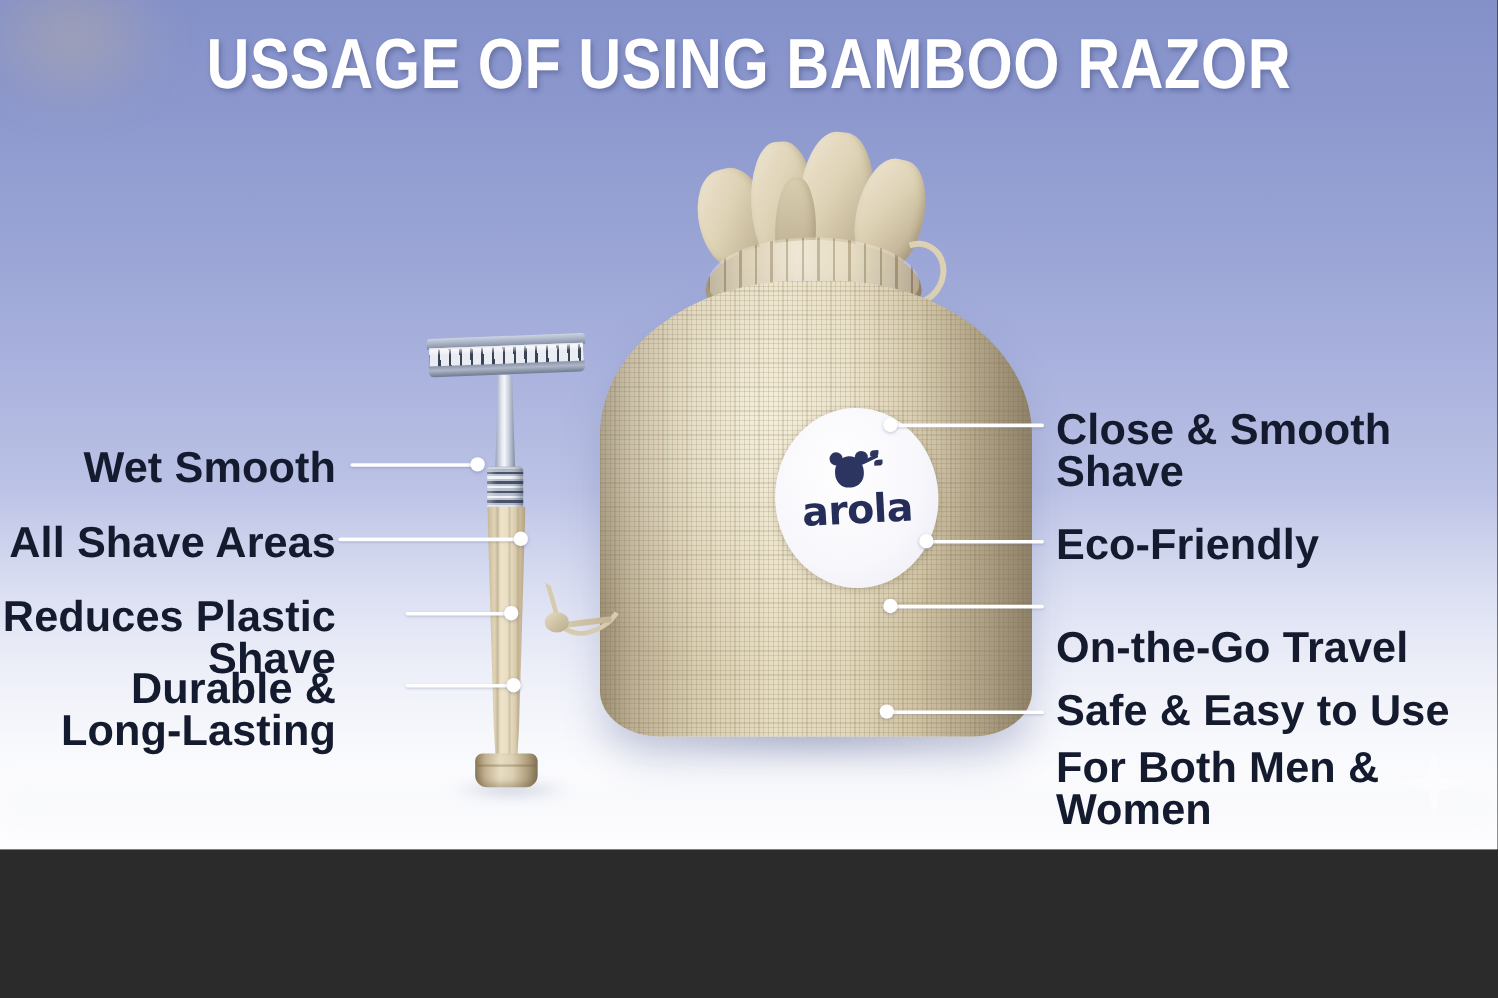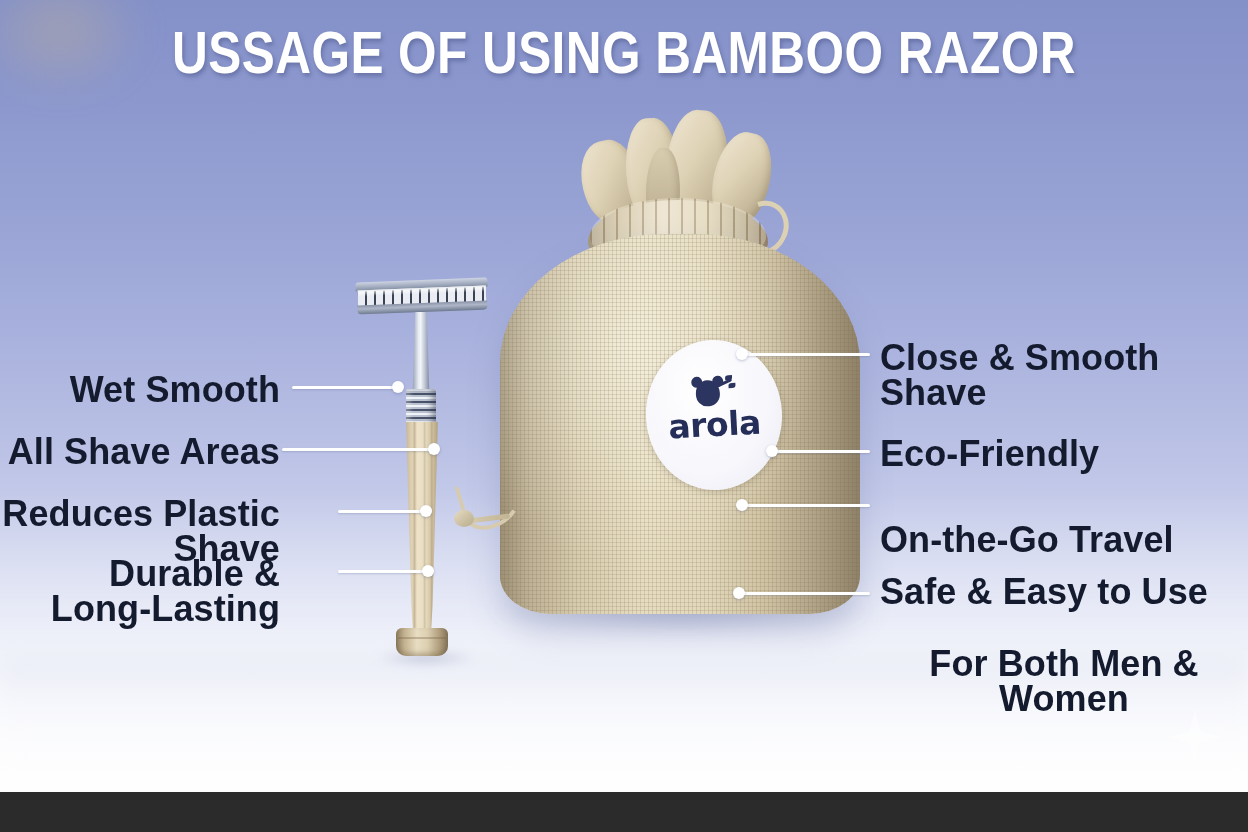--- a/index.html
+++ b/index.html
@@ -4,21 +4,21 @@
 <style>
   html, body {
     margin: 0;
     padding: 0;
     background: #2b2b2b;
   }
 
   #infographic {
     position: relative;
     width: 1248px;
-    height: 792px;
+    height: 708px;
     overflow: hidden;
     font-family: "Liberation Sans", sans-serif;
     background: linear-gradient(to bottom,
         #8491c9 0%,
         #8a96cc 10%,
         #97a2d4 26%,
         #a8b1dd 42%,
         #bcc3e6 58%,
         #d2d7ef 72%,
         #e6e9f6 84%,
@@ -550,19 +550,19 @@
   <div class="leader-dot" style="left:766px; top:445px;"></div>
 
   <div class="callout-label right" style="left:880px; top:490px;margin-top:32px;">On-the-Go Travel</div>
   <div class="leader" style="left:742px; top:504px; width:128px;"></div>
   <div class="leader-dot" style="left:736px; top:499px;"></div>
 
   <div class="callout-label right" style="left:880px; top:574px;">Safe &amp; Easy to Use</div>
   <div class="leader" style="left:742px; top:592px; width:128px;"></div>
   <div class="leader-dot" style="left:733px; top:587px;"></div>
 
-  <div class="callout-label right" style="left:880px; top:646px;text-align:center;">For Both Men &amp; Women</div>
+  <div class="callout-label right" style="left:880px; top:622px;">For Both Men &amp; Women</div>
 
   <div class="watermark">
     <div class="star"></div>
   </div>
 
 </div>
 
 </body></html>

